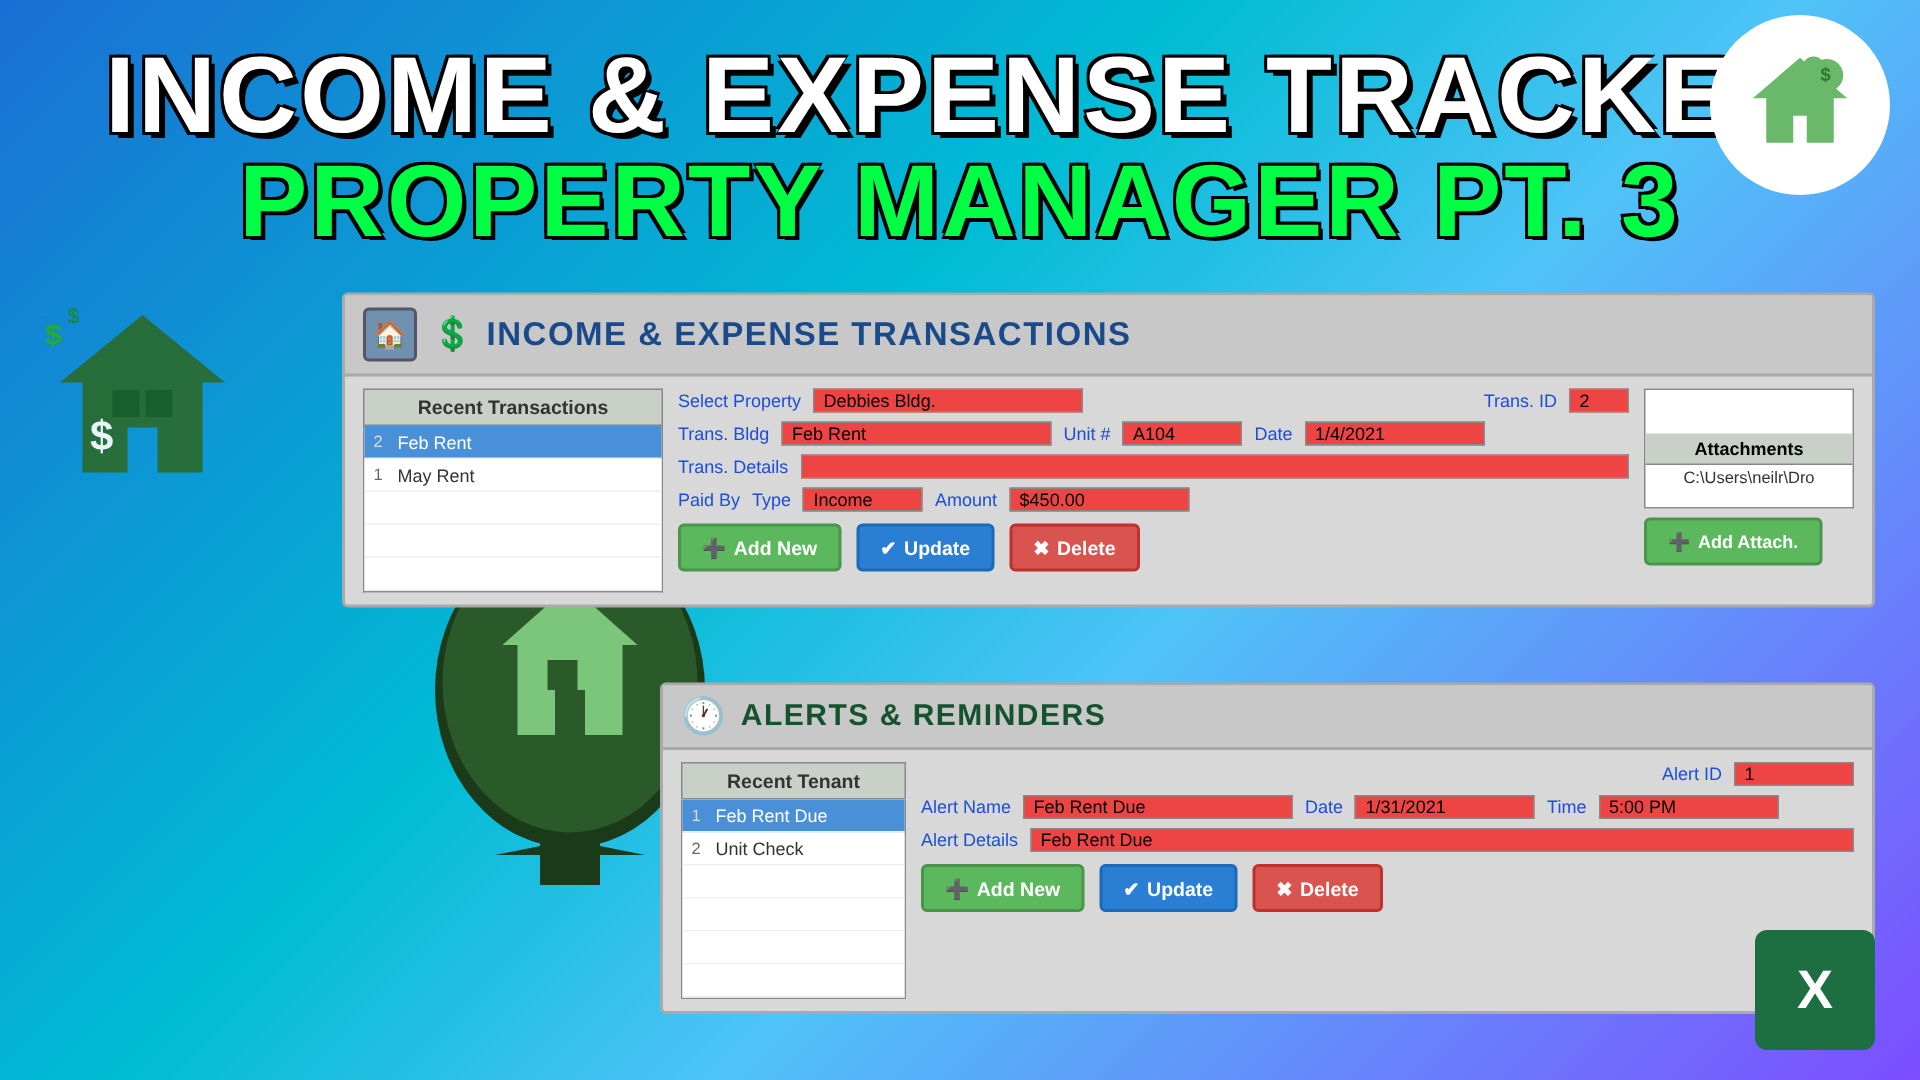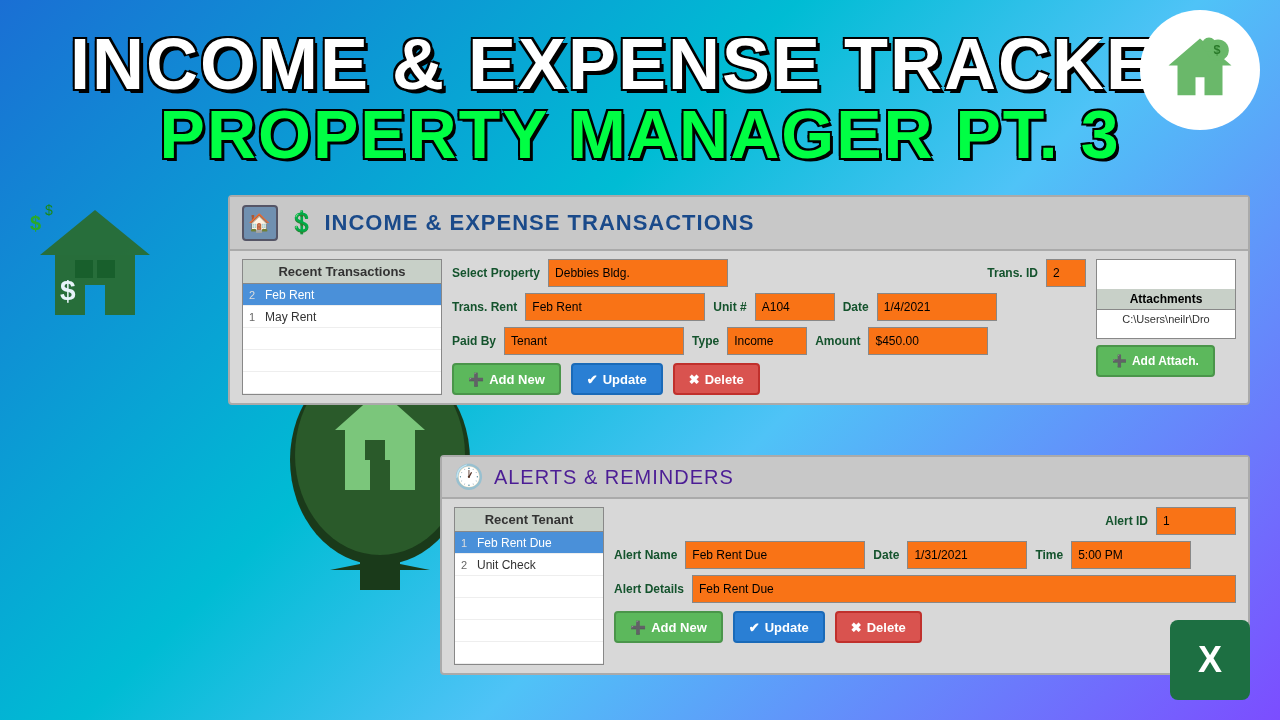--- a/index.html
+++ b/index.html
@@ -126,30 +126,30 @@
     
     .form-row {
       display: flex;
       align-items: center;
       margin-bottom: 6px;
       gap: 8px;
       flex-wrap: wrap;
     }
     .field-label {
       font-size: 12px;
-      font-weight: bold;
-      color: #14532d;
+      font-weight: normal;
+      color: #1d4ed8;
       white-space: nowrap;
     }
     .field-input {
       border: 1px solid #888;
-      background: #f97316;
+      background: #ef4444;
       padding: 3px 6px;
       font-size: 12px;
-      height: 28px;
+      height: 16px;
     }
     .field-input.wide { width: 180px; }
     .field-input.medium { width: 120px; }
     .field-input.small { width: 80px; }
     .field-input.full { flex: 1; }
     .field-input.trans-id { width: 40px; }
 
     
     .two-col {
       display: flex;
@@ -262,22 +262,22 @@
     .alerts-header {
       background: #c8c8c8;
       border-bottom: 2px solid #aaa;
       padding: 6px 12px;
       display: flex;
       align-items: center;
       gap: 10px;
     }
     .alerts-title {
       font-size: 20px;
-      font-weight: 400;
-      color: #4c1d95;
+      font-weight: 700;
+      color: #14532d;
       letter-spacing: 1px;
     }
     .clock-icon { font-size: 24px; }
     .alerts-body {
       padding: 8px 12px;
     }
     .alerts-two-col {
       display: flex;
       gap: 10px;
     }
@@ -392,32 +392,35 @@
 
         <div class="form-row">
           <span class="field-label">Select Property</span>
           <input type="text" class="field-input wide" value="Debbies Bldg." style="">
           <span class="spacer"></span>
           <span class="field-label">Trans. ID</span>
           <input type="text" class="field-input trans-id" value="2" style="">
         </div>
 
         <div class="form-row">
-          <span class="field-label">Trans. Rent</span>
+          <span class="field-label">Trans. Bldg</span>
           <input type="text" class="field-input wide" value="Feb Rent" style="">
           <span class="field-label">Unit #</span>
           <input type="text" class="field-input small" value="A104" style="">
           <span class="field-label">Date</span>
           <input type="text" class="field-input medium" value="1/4/2021" style="">
         </div>
 
+        <div class="form-row">
+          <span class="field-label">Trans. Details</span>
+          <input type="text" class="field-input full" value="" style="">
+        </div>
 
         <div class="form-row">
           <span class="field-label">Paid By</span>
-          <input type="text" class="field-input wide" value="Tenant" style="">
           <span class="field-label">Type</span>
           <input type="text" class="field-input small" value="Income" style="">
           <span class="field-label">Amount</span>
           <input type="text" class="field-input medium" value="$450.00" style="">
         </div>
 
         <div class="btn-row">
           <button class="btn btn-add">
             <span>➕</span>
             <span>Add New</span>

